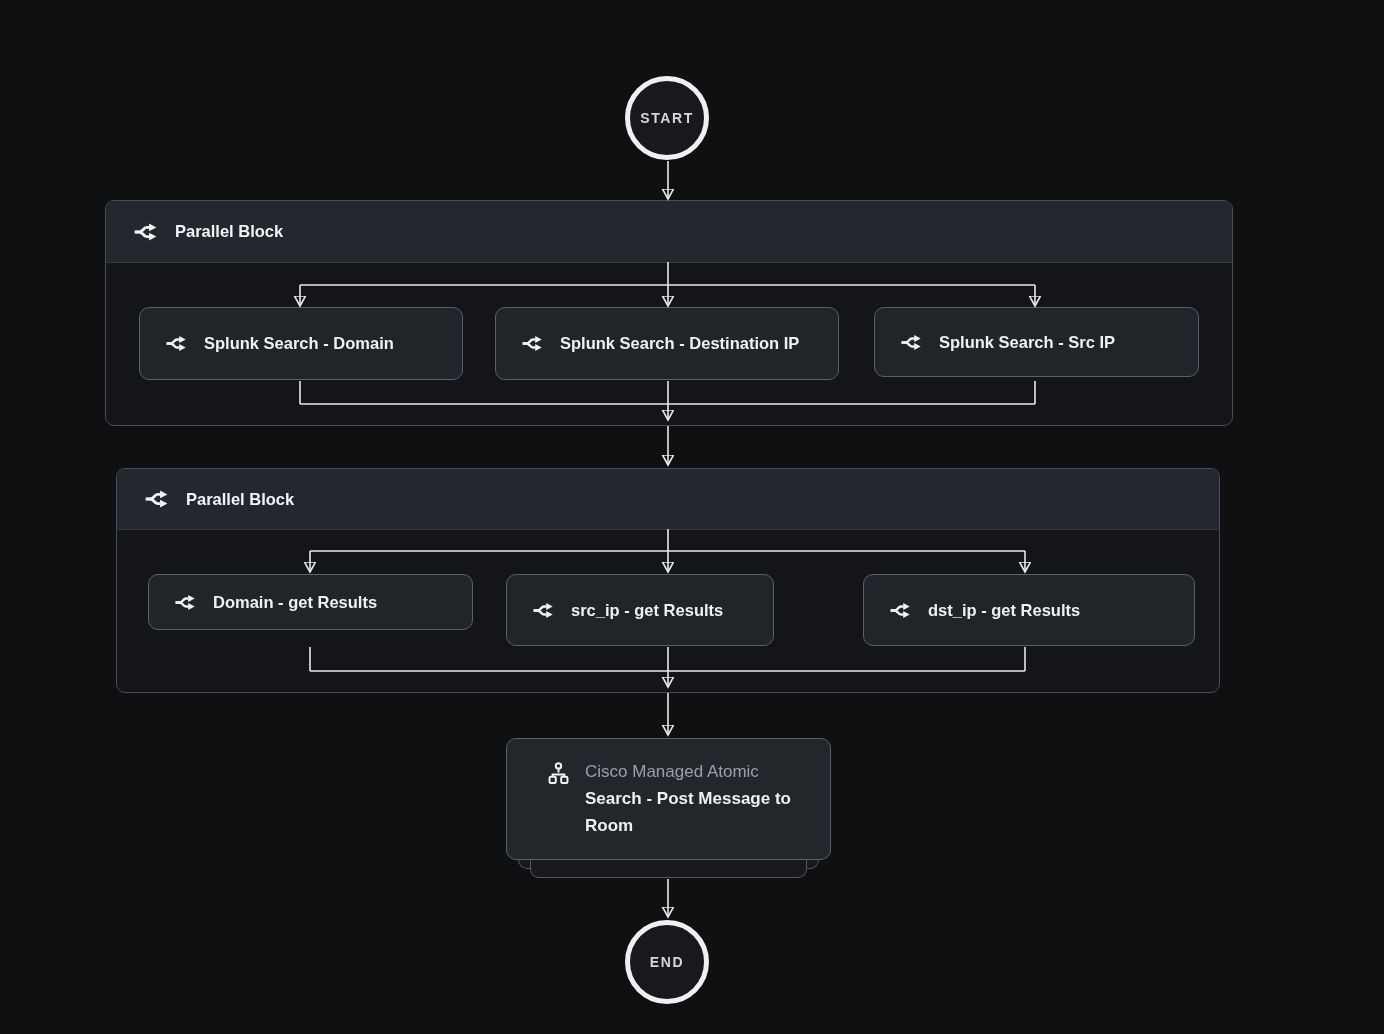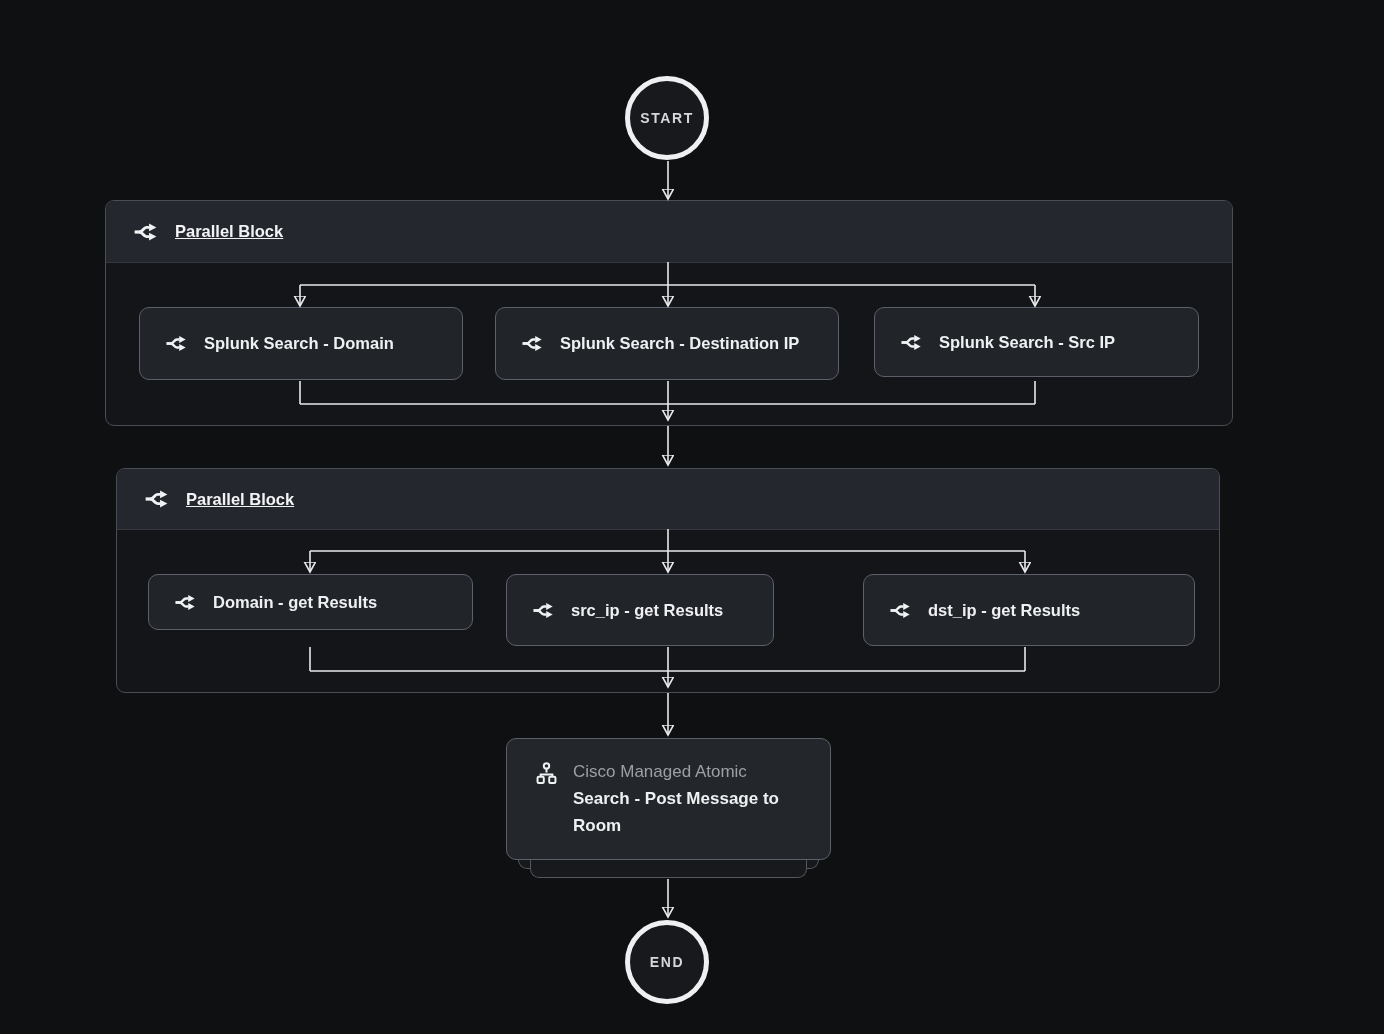--- a/index.html
+++ b/index.html
@@ -25,39 +25,39 @@
   }
 
   
   .block{
     position:absolute;box-sizing:border-box;
     background:#131519;border:1px solid #494d54;border-radius:9px;z-index:1;
   }
   .block-header{
     display:flex;align-items:center;gap:14px;
     background:#24272d;border-bottom:1px solid #35393f;
-    border-radius:8px 8px 0 0;padding:0 0 0 25px;box-sizing:border-box;text-decoration:underline;
+    border-radius:8px 8px 0 0;padding:0 0 0 25px;box-sizing:border-box;
   }
   .block-header .title{font-size:16.5px;font-weight:bold;color:#f2f3f5;}
 
   
   .node{
     position:absolute;box-sizing:border-box;z-index:4;
     background:#212429;border:1px solid #5c606a;border-radius:10px;
     display:flex;align-items:center;gap:14px;padding:0 18px 0 23px;
   }
   .node .label{font-size:16.5px;font-weight:bold;color:#eef0f2;white-space:nowrap;}
 
   .icon{flex:0 0 auto;color:#f1f2f4;display:block;}
 
   
   .atomic{
     position:absolute;box-sizing:border-box;z-index:4;
     background:#23262b;border:1px solid #5c606a;border-radius:10px;
-    padding:20px 18px 0 27px;display:flex;gap:14px;align-items:flex-start;
+    padding:20px 18px 0 39px;display:flex;gap:14px;align-items:flex-start;
   }
   .atomic .texts{display:flex;flex-direction:column;}
   .atomic .kicker{font-size:17px;color:#9aa0a6;line-height:26px;}
   .atomic .name{font-size:17px;font-weight:bold;color:#eef0f2;line-height:27px;max-width:232px;}
   .stack-edge{
     position:absolute;box-sizing:border-box;z-index:3;
     background:#17191d;border:1px solid #53575f;border-top:none;
     border-radius:0 0 9px 9px;
   }
   .defs{position:absolute;width:0;height:0;overflow:hidden;}

